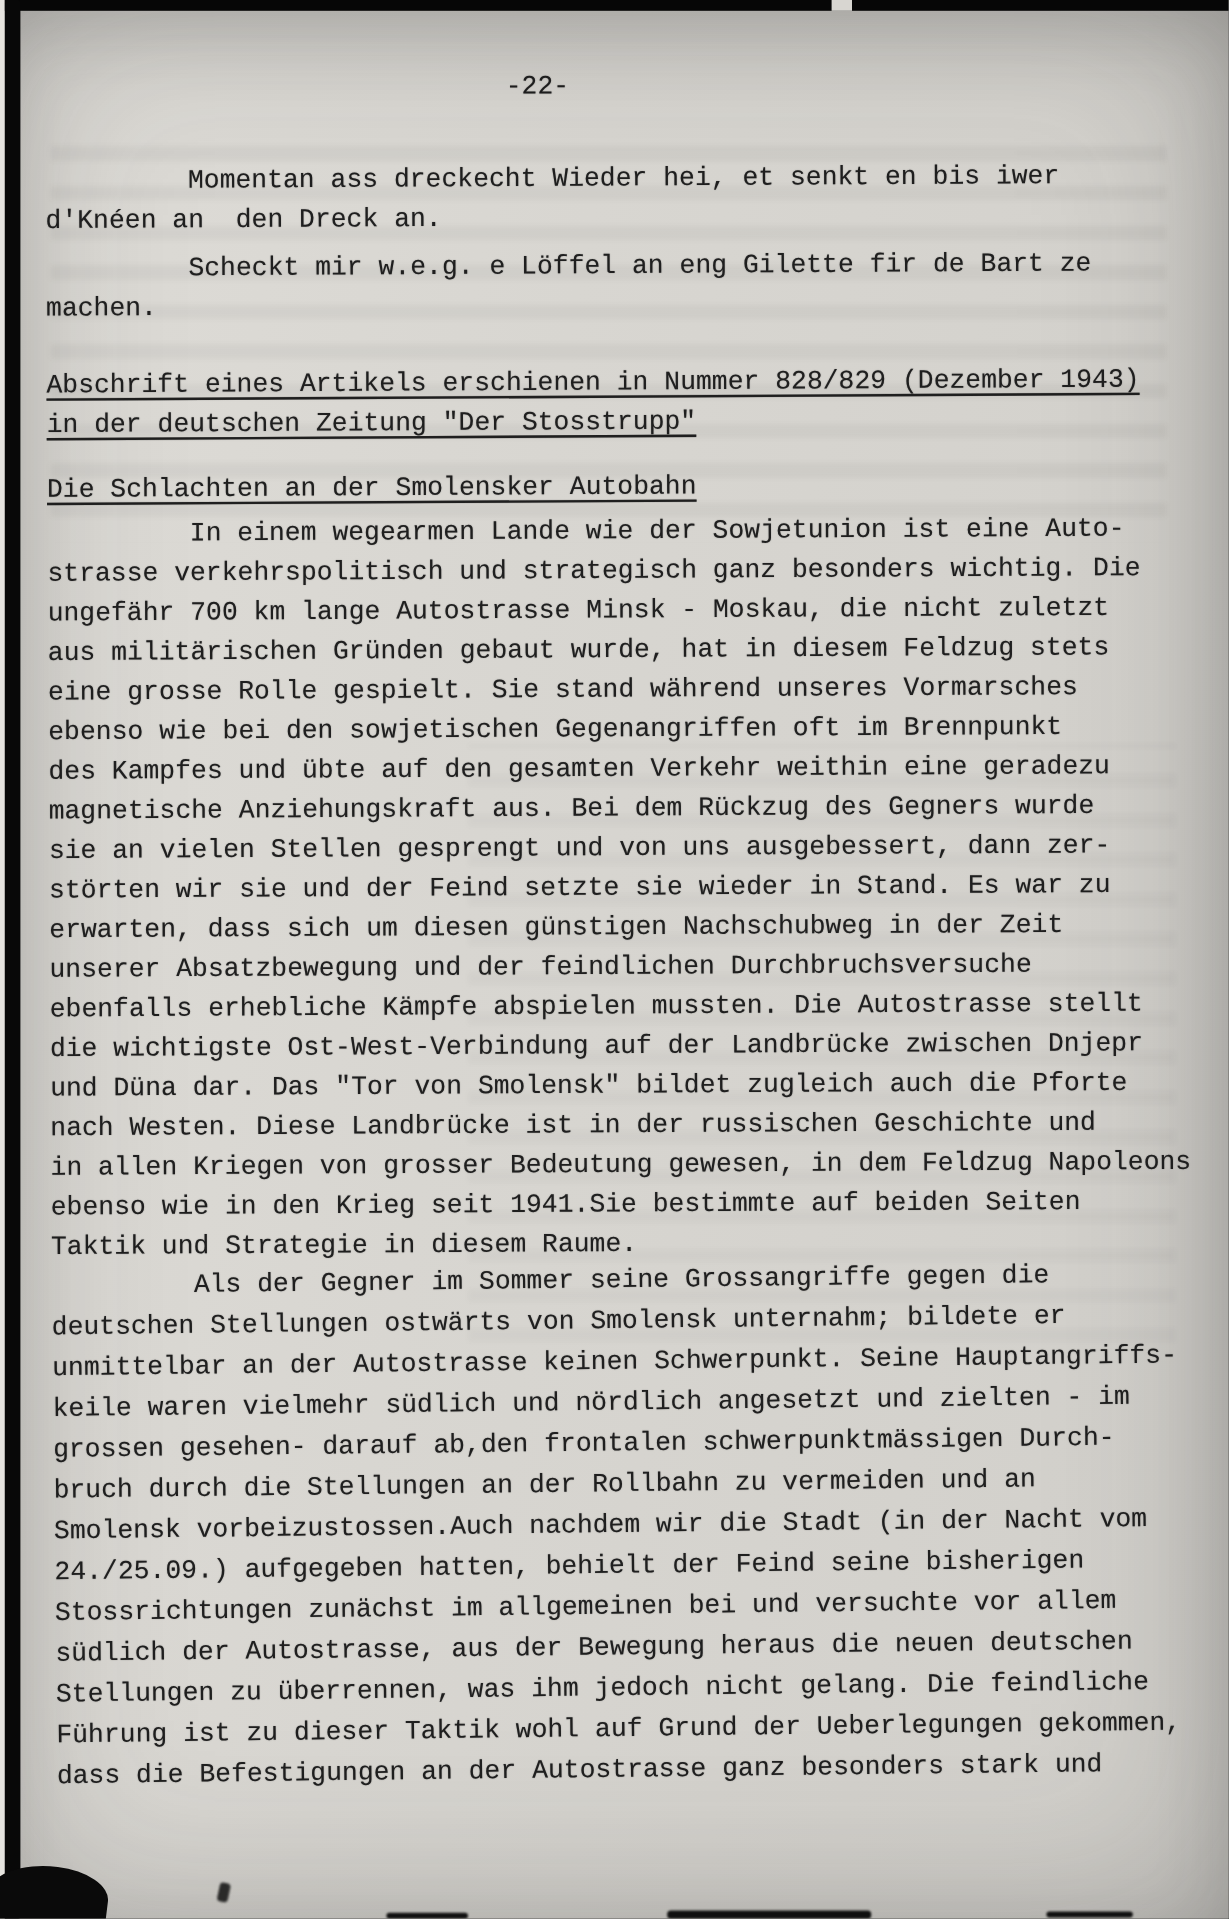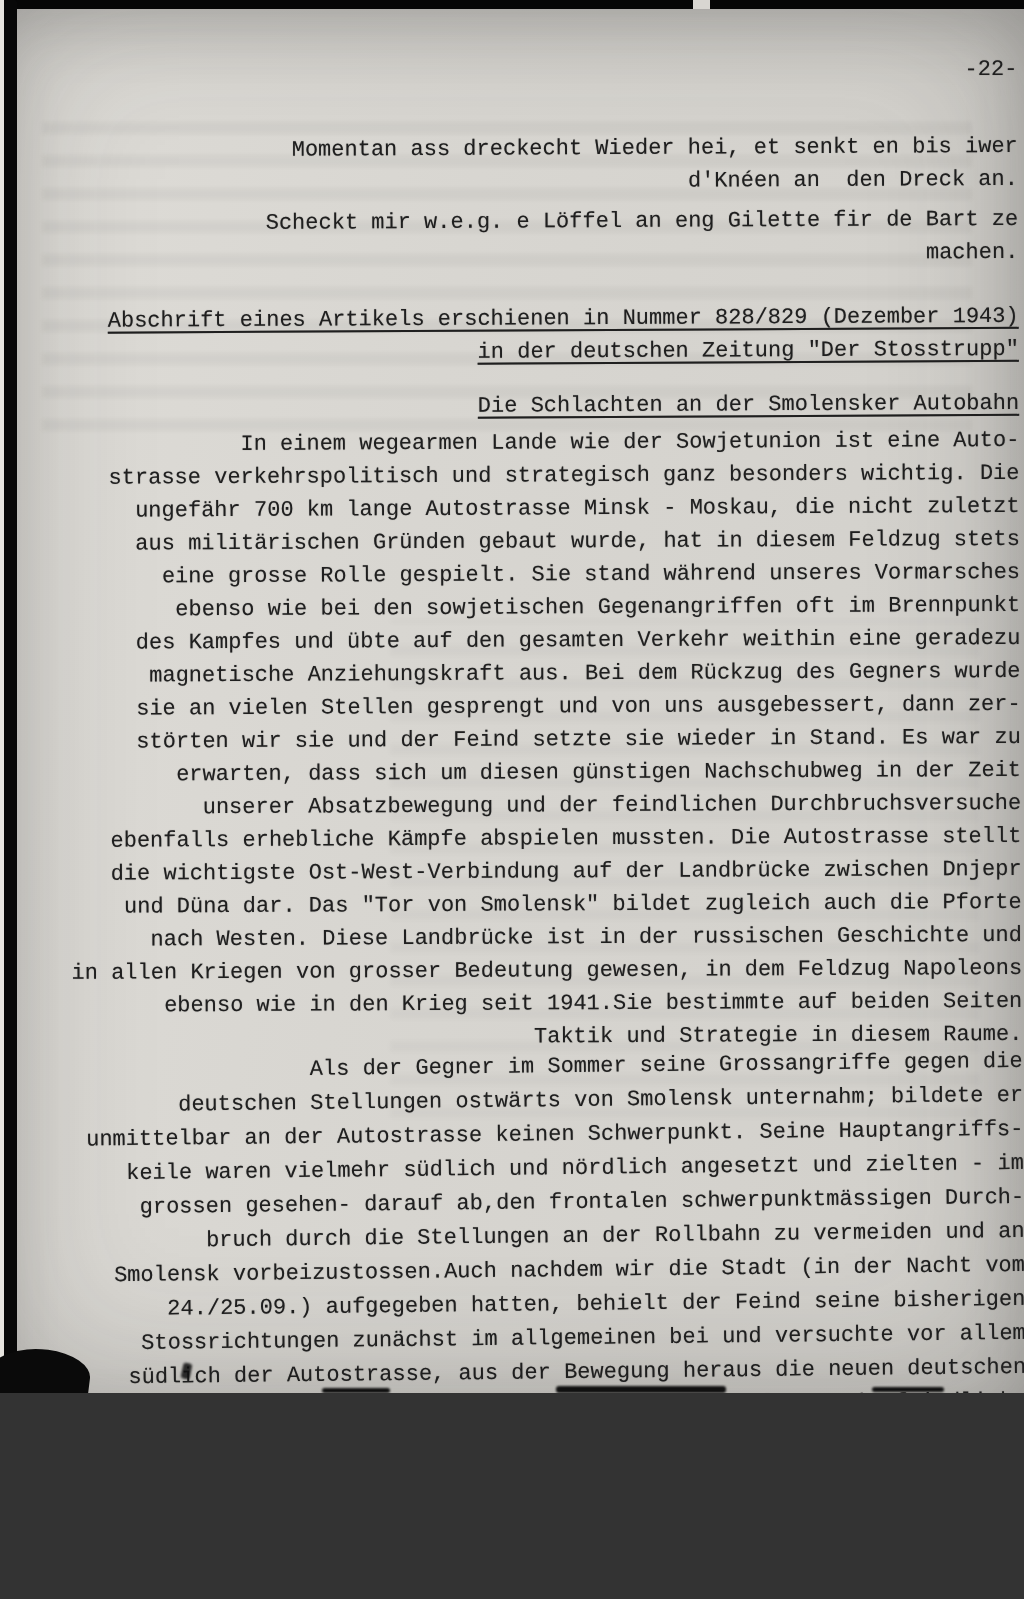--- a/index.html
+++ b/index.html
@@ -1,24 +1,23 @@
 <!DOCTYPE html>
 <html><head>
 <meta charset="utf-8">
 <style>
   * { margin:0; padding:0; box-sizing:border-box; }
   html,body { background:#333; }
   .scan {
     position:relative;
-    width:1024px; height:1393px;
+    width:1024px; height:1599px;
     margin:0 auto;
     background:linear-gradient(100deg,#dedcd7 0%,#d8d6d1 40%,#d1cfca 100%);
     overflow:hidden;
     font-family:"Liberation Mono","DejaVu Sans Mono",monospace;
-    text-align:right;
   }
   .vignette {
     position:absolute; inset:0; pointer-events:none;
     box-shadow:inset 0 0 150px rgba(40,40,40,0.28), inset 0 25px 60px rgba(50,50,50,0.18);
   }
   
   .edge-top { position:absolute; top:0; left:0; right:0; height:9px; background:#060606; }
   .edge-top-notch { position:absolute; top:0; left:693px; width:17px; height:9px; background:#d8d6d1; }
   .edge-left-sliver { position:absolute; top:0; left:0; width:4px; bottom:0; background:#e6e4df; }
   .edge-left { position:absolute; top:0; left:4px; width:13px; bottom:0; background:#080808; border-radius:0 2px 2px 0; }

